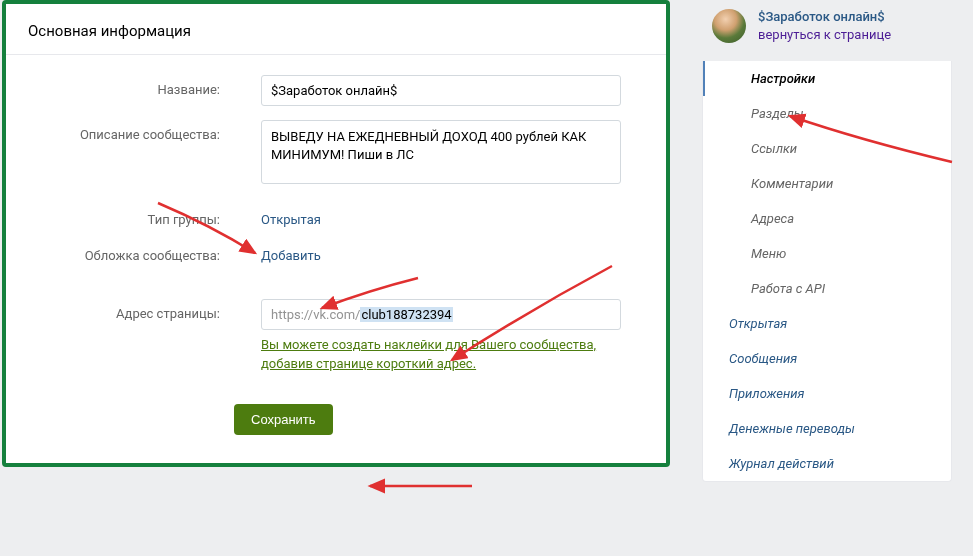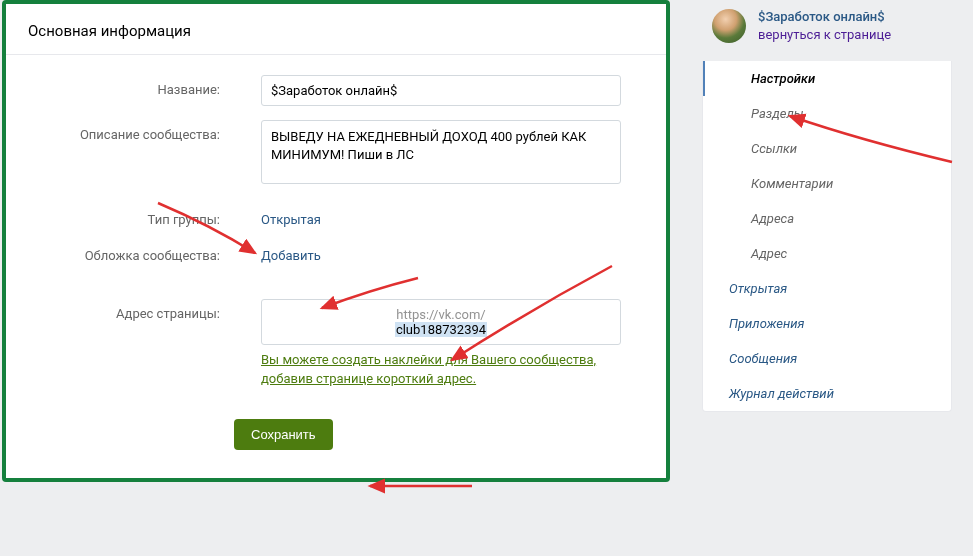--- a/index.html
+++ b/index.html
@@ -67,21 +67,20 @@
       padding-top: 7px;
     }
     .url-input-wrap {
       width: 360px;
       border: 1px solid #d3d9de;
       border-radius: 3px;
       padding: 7px 9px;
       display: flex;
       align-items: center;
       font-size: 13px;
-      flex-direction: column;
     }
     .url-prefix { color: #939393; white-space: nowrap; }
     .url-suffix {
       color: #000;
       background: #cfe2f3;
       padding: 0 1px;
       user-select: none;
     }
     .hint-text {
       color: #4d7c0f;
@@ -205,24 +204,26 @@
       <div class="profile-name">$Заработок онлайн$</div>
       <div class="profile-sub">вернуться к странице</div>
     </div>
   </div>
   <div class="nav-menu" id="nav-menu">
       <div class="nav-item sub active">Настройки</div>
       <div class="nav-item sub">Разделы</div>
       <div class="nav-item sub">Ссылки</div>
       <div class="nav-item sub">Комментарии</div>
       <div class="nav-item sub">Адреса</div>
-      <div class="nav-item sub">Адрес</div>
+      <div class="nav-item sub">Меню</div>
+      <div class="nav-item sub">Работа с API</div>
       <div class="nav-item">Открытая</div>
+      <div class="nav-item">Сообщения</div>
       <div class="nav-item">Приложения</div>
-      <div class="nav-item">Сообщения</div>
+      <div class="nav-item">Денежные переводы</div>
       <div class="nav-item">Журнал действий</div>
     </div>
 </div>
 
 <svg class="arrow" style="left:150px; top:195px;" width="120" height="70">
   <defs>
       <marker id="ah1" markerWidth="8" markerHeight="8" refX="6" refY="3" orient="auto">
         <path d="M0,0 L7,3 L0,6 Z" fill="#e03030"></path>
       </marker>
     </defs>

